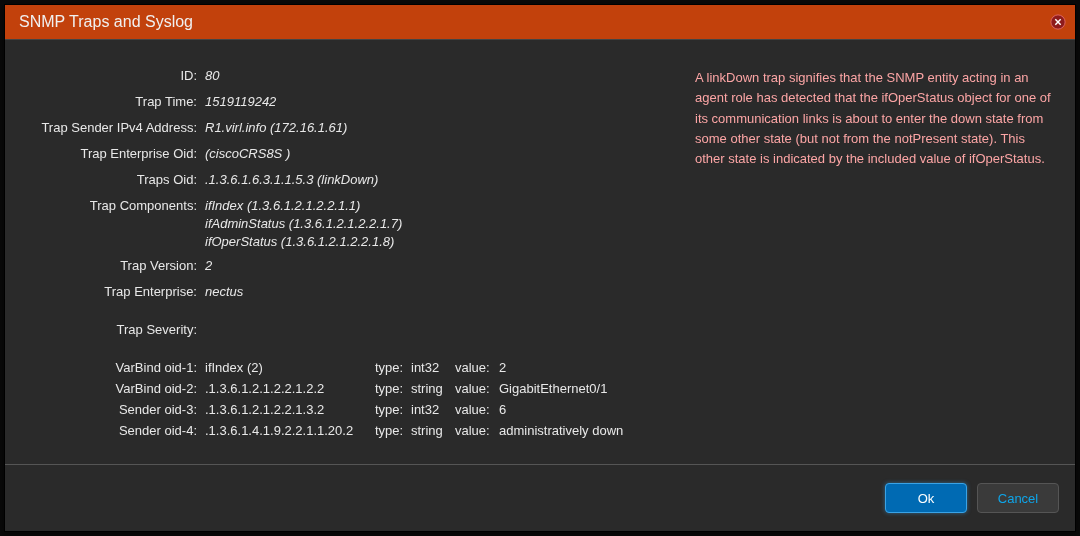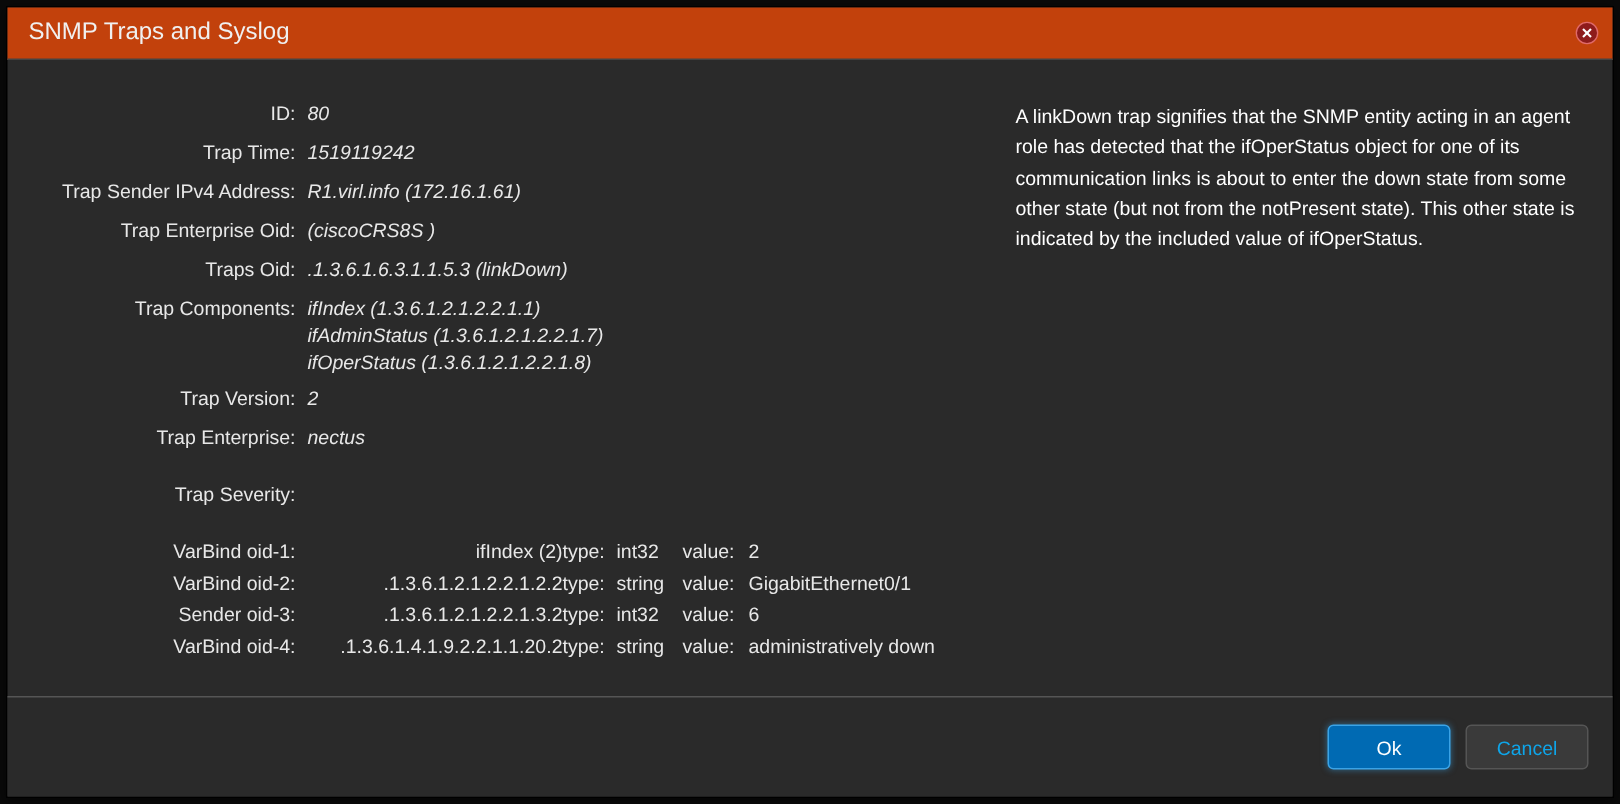--- a/index.html
+++ b/index.html
@@ -40,32 +40,32 @@
       right: 8px; top: 8px;
       width: 18px; height: 18px;
       display: flex; align-items: center; justify-content: center;
       cursor: pointer;
     }
     .close-btn svg { width: 16px; height: 16px; }
     .body {
       flex: 1;
       display: flex;
       padding: 28px 8px 20px 20px;
-      gap: 12px;
+      gap: 30px;
     }
     .left-pane {
       width: 640px;
     }
     .right-pane {
       flex: 1;
       padding-right: 10px;
     }
     .right-pane p {
       line-height: 1.55;
-      color: #ffffff;
+      color: #fca5a5;
     }
     .row {
       display: flex;
       align-items: flex-start;
       margin-bottom: 6px;
       min-height: 20px;
     }
     .label-col {
       width: 180px;
       text-align: right;
@@ -86,21 +86,20 @@
       align-items: flex-start;
       margin-bottom: 6px;
     }
     .vb-label {
       width: 180px;
       text-align: right;
       padding-right: 8px;
     }
     .vb-oid {
       width: 170px;
-      text-align: right;
     }
     .vb-type-label {
       width: 36px;
     }
     .vb-type-val {
       width: 44px;
     }
     .vb-value-label {
       width: 44px;
     }
@@ -222,21 +221,21 @@
           </div>
           <div class="vb-row">
             <div class="vb-label">Sender oid-3:</div>
             <div class="vb-oid">.1.3.6.1.2.1.2.2.1.3.2</div>
             <div class="vb-type-label">type:</div>
             <div class="vb-type-val">int32</div>
             <div class="vb-value-label">value:</div>
             <div class="vb-value-val">6</div>
           </div>
           <div class="vb-row">
-            <div class="vb-label">VarBind oid-4:</div>
+            <div class="vb-label">Sender oid-4:</div>
             <div class="vb-oid">.1.3.6.1.4.1.9.2.2.1.1.20.2</div>
             <div class="vb-type-label">type:</div>
             <div class="vb-type-val">string</div>
             <div class="vb-value-label">value:</div>
             <div class="vb-value-val">administratively down</div>
           </div>
         </div>
 
     </div>
 

